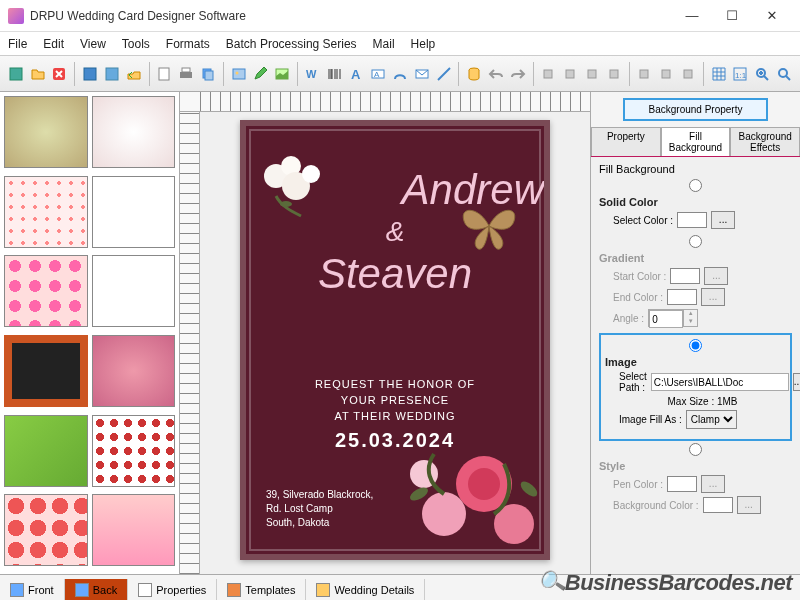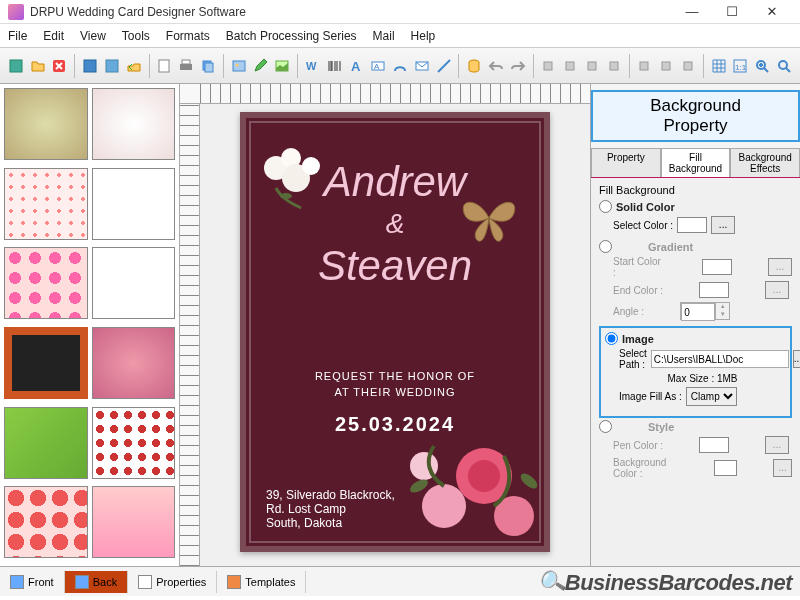--- a/index.html
+++ b/index.html
@@ -1,17 +1,17 @@
 <!DOCTYPE html>
 <html><head>
 <meta charset="utf-8">
 <style>
 * { box-sizing: border-box; margin: 0; padding: 0; font-family: 'Segoe UI', Tahoma, sans-serif; }
 body { width: 800px; height: 600px; background: #fff; overflow: hidden; position: relative; }
-.titlebar { height: 24px; background: #fff; display: flex; align-items: center; padding: 0 8px; border-bottom: 1px solid #ddd; }
+.titlebar { height: 32px; background: #fff; display: flex; align-items: center; padding: 0 8px; border-bottom: 1px solid #ddd; }
 .titlebar .icon { width: 16px; height: 16px; background: linear-gradient(135deg,#e8a,#a5d); border-radius: 2px; margin-right: 6px; }
 .titlebar .title { font-size: 12px; color: #333; flex: 1; }
 .winbtns { display: flex; gap: 0; }
 .winbtn { width: 40px; height: 28px; display: flex; align-items: center; justify-content: center; font-size: 13px; color: #333; cursor: pointer; }
 .menubar { height: 24px; display: flex; align-items: center; padding: 0 8px; gap: 16px; font-size: 12px; color: #222; border-bottom: 1px solid #ccc; }
 .menubar span { cursor: pointer; }
 .toolbar { height: 36px; background: linear-gradient(#f8f8f8,#e8e8e8); border-bottom: 1px solid #aaa; display: flex; align-items: center; padding: 0 6px; gap: 2px; }
 .tbtn { width: 22px; height: 22px; border: 1px solid transparent; border-radius: 2px; display: flex; align-items: center; justify-content: center; cursor: pointer; }
 .tsep { width: 1px; height: 24px; background: #bbb; margin: 0 3px; }
 .tico { width: 16px; height: 16px; display: block; }
@@ -28,35 +28,35 @@
 .canvas-body { flex: 1; display: flex; }
 .ruler-v { width: 20px; background: #f8f8f8; border-right: 1px solid #aaa; position: relative; }
 .ruler-v::before { content: ''; position: absolute; top: 0; bottom: 0; left: 0; right: 0; background: repeating-linear-gradient(0deg,#888 0,#888 1px,transparent 1px,transparent 10px); }
 .canvas-scroll { flex: 1; overflow: hidden; display: flex; align-items: flex-start; justify-content: center; padding: 8px; }
 .card { width: 310px; height: 440px; background: #591a2c; border: 6px solid #7a4a55; position: relative; overflow: hidden; box-shadow: 0 2px 6px rgba(0,0,0,.3); }
 .card::before { content:''; position:absolute; inset:3px; border:2px solid rgba(255,255,255,.25); }
 .flower-tl { position: absolute; top: 20px; left: 10px; width: 80px; height: 80px; }
 .flower-br { position: absolute; bottom: -10px; right: -10px; width: 180px; height: 180px; }
 .butterfly { position: absolute; top: 70px; right: 20px; width: 70px; height: 60px; }
 .card-text { position: absolute; top: 40px; left: 0; right: 0; text-align: center; color: #f3c6d8; font-family: 'Brush Script MT', cursive; }
-.name1 { font-size: 42px; font-style: italic; }
+.name1 { font-size: 42px; font-style: italic; text-align: right; }
 .amp { font-size: 28px; font-style: italic; margin: 2px 0; }
 .name2 { font-size: 42px; font-style: italic; }
 .req { position: absolute; top: 250px; left: 0; right: 0; text-align: center; color: #fff; font-size: 11px; letter-spacing: 1px; line-height: 16px; }
-.date { font-size: 20px; font-weight: bold; letter-spacing: 2px; margin-top: 16px; text-align: center; }
-.addr { position: absolute; bottom: 16px; left: 20px; color: #fff; font-size: 12px; line-height: 14px; }
+.date { font-size: 20px; font-weight: bold; letter-spacing: 2px; margin-top: 8px; text-align: center; }
+.addr { position: absolute; bottom: 24px; left: 20px; color: #fff; font-size: 10px; line-height: 14px; }
 .rightpanel { width: 210px; border-left: 1px solid #aaa; background: #f4f4f4; display: flex; flex-direction: column; font-size: 11px; }
-.bg-prop-btn { margin: 6px auto; padding: 4px 24px; border: 2px solid #3a9de0; background: #eaf5ff; font-size: 17px; cursor: pointer; }
+.bg-prop-btn { margin: 6px auto; padding: 4px 24px; border: 2px solid #3a9de0; background: #eaf5ff; font-size: 10px; cursor: pointer; }
 .rtabs { display: flex; border-bottom: 1px solid #be185d; }
 .rtab { flex: 1; font-size: 10px; text-align: center; padding: 3px 2px; border: 1px solid #aaa; border-bottom: none; background: #e8e8e8; cursor: pointer; }
 .rtab.active { background: #fff; }
 .rpanel-body { flex: 1; padding: 6px 8px; background: #f0f0f0; }
 .fgroup { margin-bottom: 6px; }
-.fgroup label { display: flex; align-items: center; gap: 4px; color: #222; }
-.fgroup.disabled label, .fgroup.disabled .row { color: #999; gap: 36px; }
+.fgroup label { display: flex; gap: 4px; color: #222; flex-direction: column; }
+.fgroup.disabled label, .fgroup.disabled .row { color: #999; }
 .row { display: flex; align-items: center; gap: 4px; margin: 3px 0 3px 14px; font-size: 10px; }
 .row input[type=text] { flex: 1; height: 18px; border: 1px solid #aaa; padding: 0 2px; font-size: 10px; }
 .swatch { width: 30px; height: 16px; border: 1px solid #888; background: #fff; }
 .browse { width: 24px; height: 18px; border: 1px solid #888; background: #e8e8e8; font-size: 10px; text-align: center; line-height: 16px; cursor: pointer; }
 .spin { width: 50px; height: 18px; border: 1px solid #aaa; display: flex; }
 .spin input { border: none; width: 34px; font-size: 10px; padding: 0 2px; }
 .spin-btns { width: 14px; display: flex; flex-direction: column; border-left: 1px solid #aaa; }
 .spin-btns div { flex: 1; font-size: 6px; text-align: center; cursor: pointer; }
 .image-box { border: 2px solid #3a9de0; padding: 4px; margin: 2px 0; }
 select { height: 19px; font-size: 10px; border: 1px solid #888; }
@@ -324,20 +324,21 @@
               <ellipse cx="45" cy="110" rx="10" ry="5" fill="#5a6b3a" transform="rotate(-30 45 110)"></ellipse>
               <ellipse cx="155" cy="105" rx="10" ry="5" fill="#5a6b3a" transform="rotate(40 155 105)"></ellipse>
             </svg>
           <div class="card-text">
             <div class="name1">Andrew</div>
             <div class="amp">&amp;</div>
             <div class="name2">Steaven</div>
           </div>
           <div class="req">
             <div>REQUEST THE HONOR OF</div>
+            <div>YOUR PRESENCE</div>
             <div>AT THEIR WEDDING</div>
             <div class="date">25.03.2024</div>
           </div>
           <div class="addr">
             <div>39, Silverado Blackrock,</div>
             <div>Rd. Lost Camp</div>
             <div>South, Dakota</div>
           </div>
         </div>
       </div>
@@ -440,15 +441,19 @@
       <span>Back</span>
     </div>
   <div class="btab">
       <div class="btab-ico" style="background:#fff"></div>
       <span>Properties</span>
     </div>
   <div class="btab">
       <div class="btab-ico" style="background:#e84"></div>
       <span>Templates</span>
     </div>
+  <div class="btab">
+      <div class="btab-ico" style="background:#fc6"></div>
+      <span>Wedding Details</span>
+    </div>
 </div>
 
 <div class="watermark"><span class="mag">🔍</span><span>BusinessBarcodes.net</span></div>
 
 </body></html>

